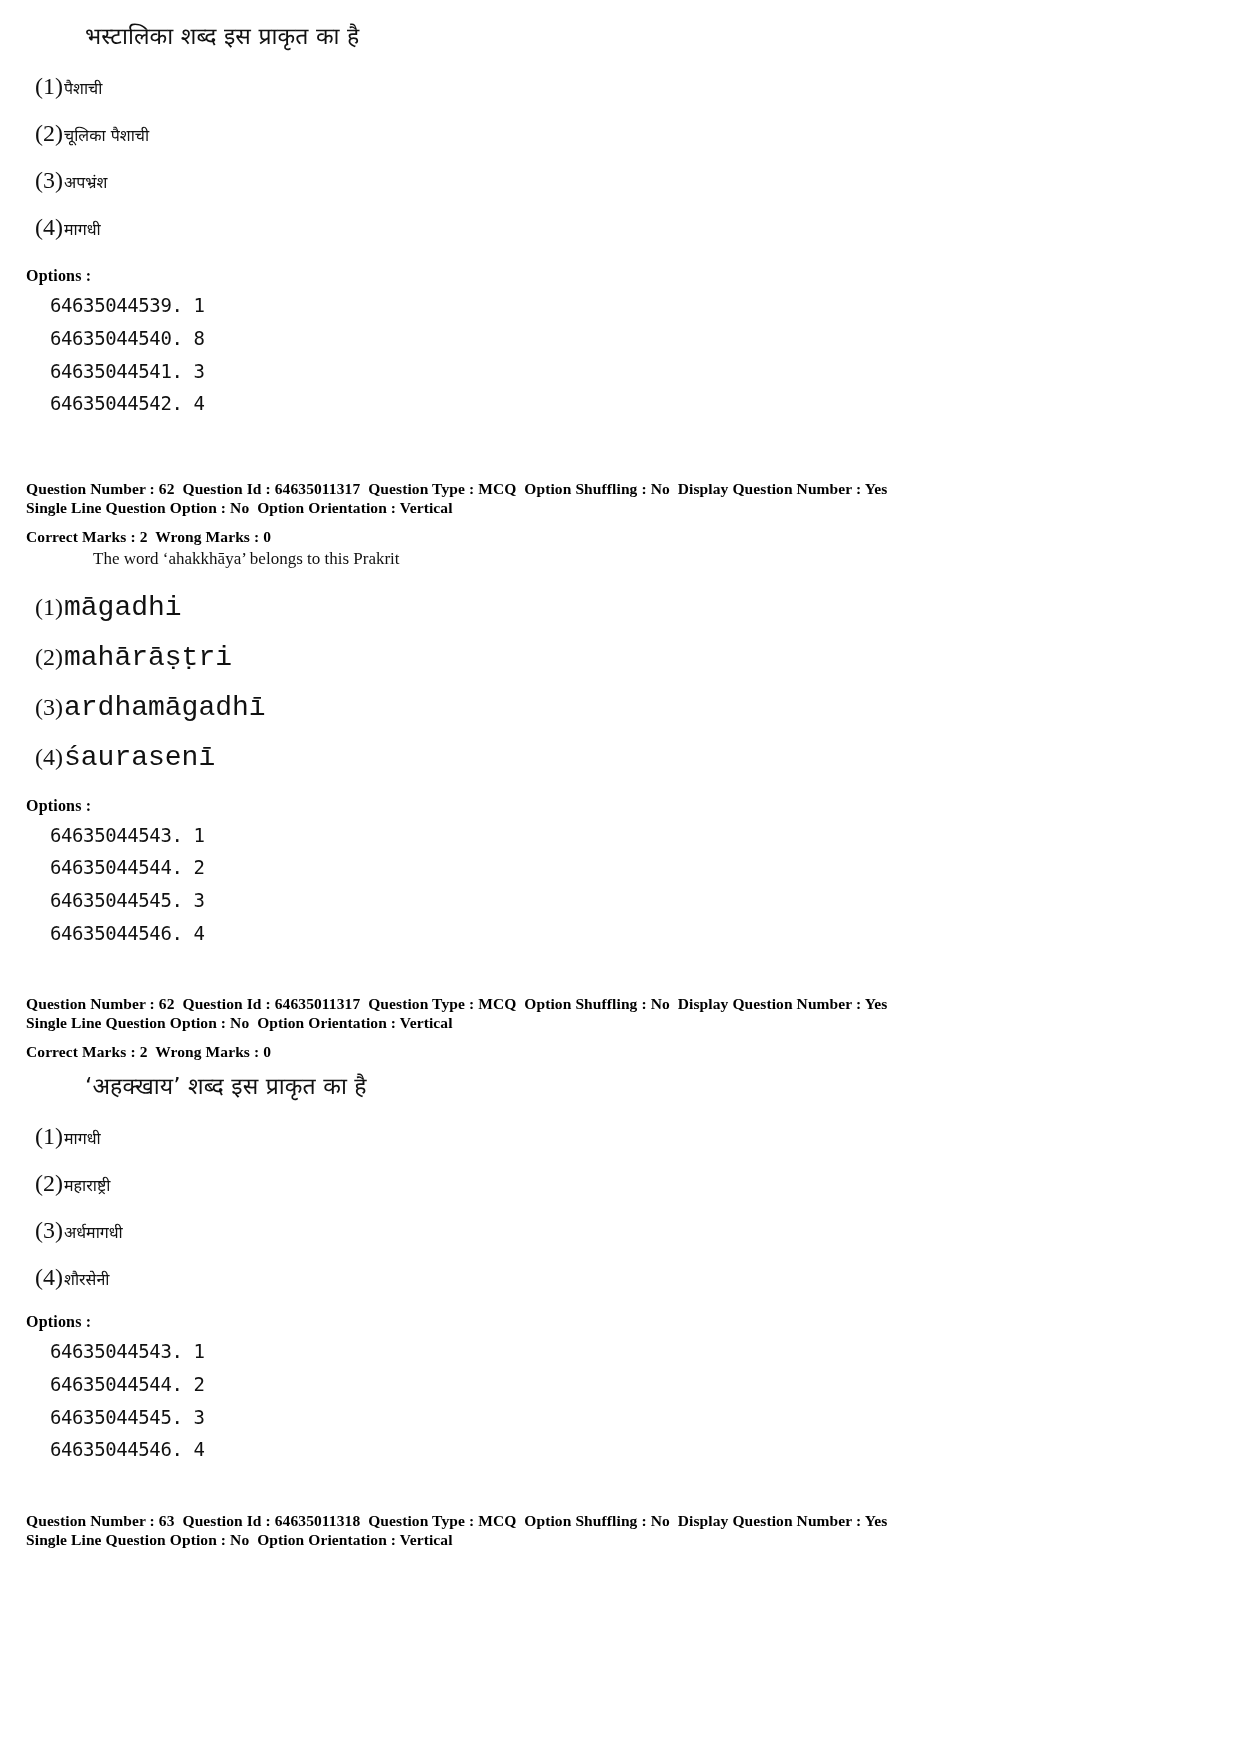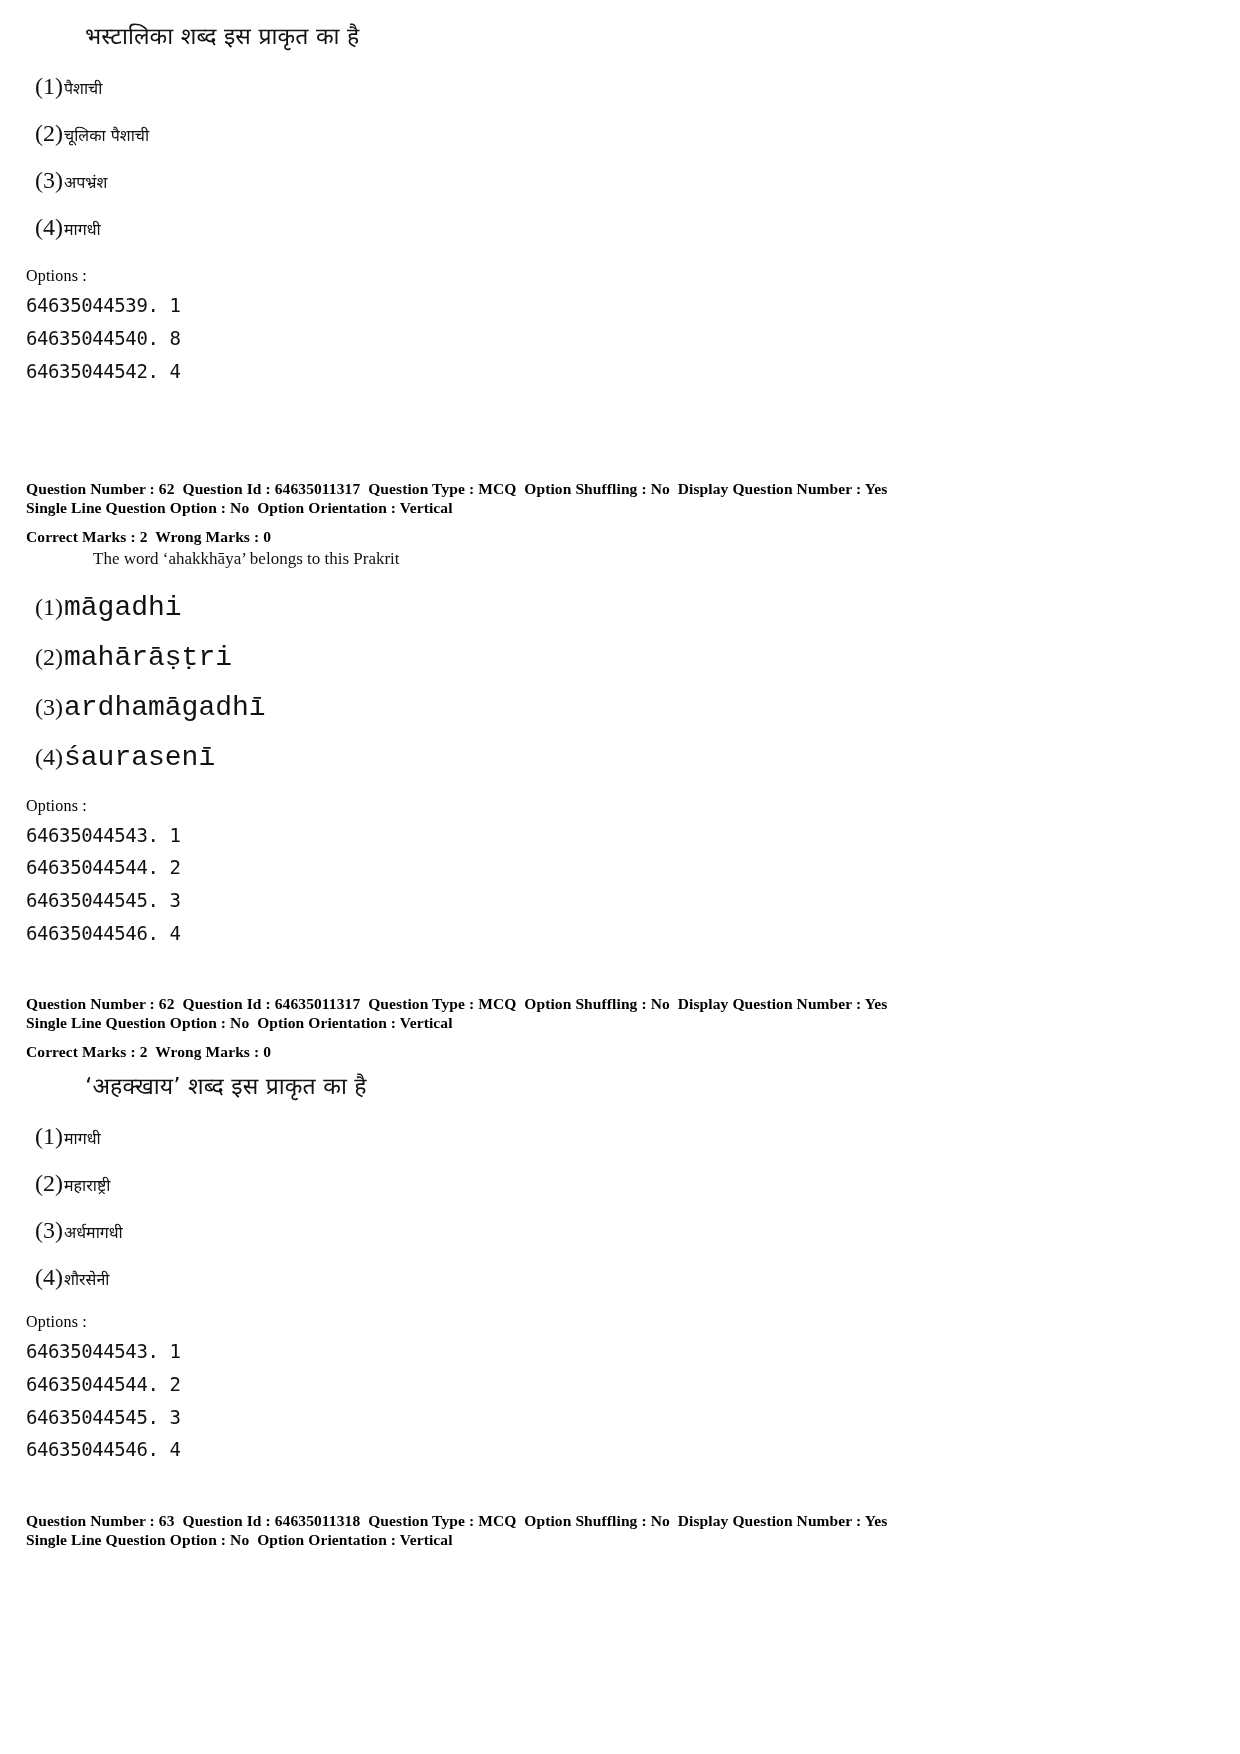--- a/index.html
+++ b/index.html
@@ -74,38 +74,39 @@
     padding-left: 6px;
   }
   .optval.devanagari {
     font-family: "DejaVu Sans", "Liberation Sans", sans-serif;
     font-size: 16px;
   }
 
   
   .options-label {
     font-family: "Liberation Serif", "DejaVu Serif", serif;
-    font-weight: normal;
+    font-weight: bold;
     font-size: 16px;
     margin: 0 0 4px 0;
     padding-left: 26px;
     letter-spacing: 0.2px;
   }
   .optid-list {
     list-style: none;
     margin: 0;
     padding: 0 0 0 26px;
   }
   .optid {
     font-family: "DejaVu Sans Mono", "Liberation Mono", monospace;
     font-size: 19px;
     line-height: 1.72;
     color: #111;
     letter-spacing: -0.4px;
     white-space: pre;
+    margin-left: 24px;
   }
 
   
   .meta {
     font-family: "Liberation Serif", "DejaVu Serif", serif;
     font-weight: bold;
     font-size: 15.5px;
     line-height: 1.22;
     color: #000;
     padding-left: 26px;
@@ -138,20 +139,21 @@
       <li class="optrow" style="margin-top:20px;">
         <span class="optnum">(4)</span>
         <span class="optval devanagari">मागधी</span>
       </li>
     </ul>
 
     <div class="options-label" style="margin-top:26px;">Options :</div>
     <ul class="optid-list">
       <li class="optid">64635044539. 1</li>
       <li class="optid">64635044540. 8</li>
+      <li class="optid">64635044541. 3</li>
       <li class="optid">64635044542. 4</li>
     </ul>
   </section>
 
   <section class="meta" style="position:absolute; top:480px; left:0; width:1240px;">
     <span class="meta-line">Question Number : 62  Question Id : 64635011317  Question Type : MCQ  Option Shuffling : No  Display Question Number : Yes</span>
     <span class="meta-line">Single Line Question Option : No  Option Orientation : Vertical</span>
     <div class="meta-gap"></div>
     <span class="meta-line">Correct Marks : 2  Wrong Marks : 0</span>
   </section>

